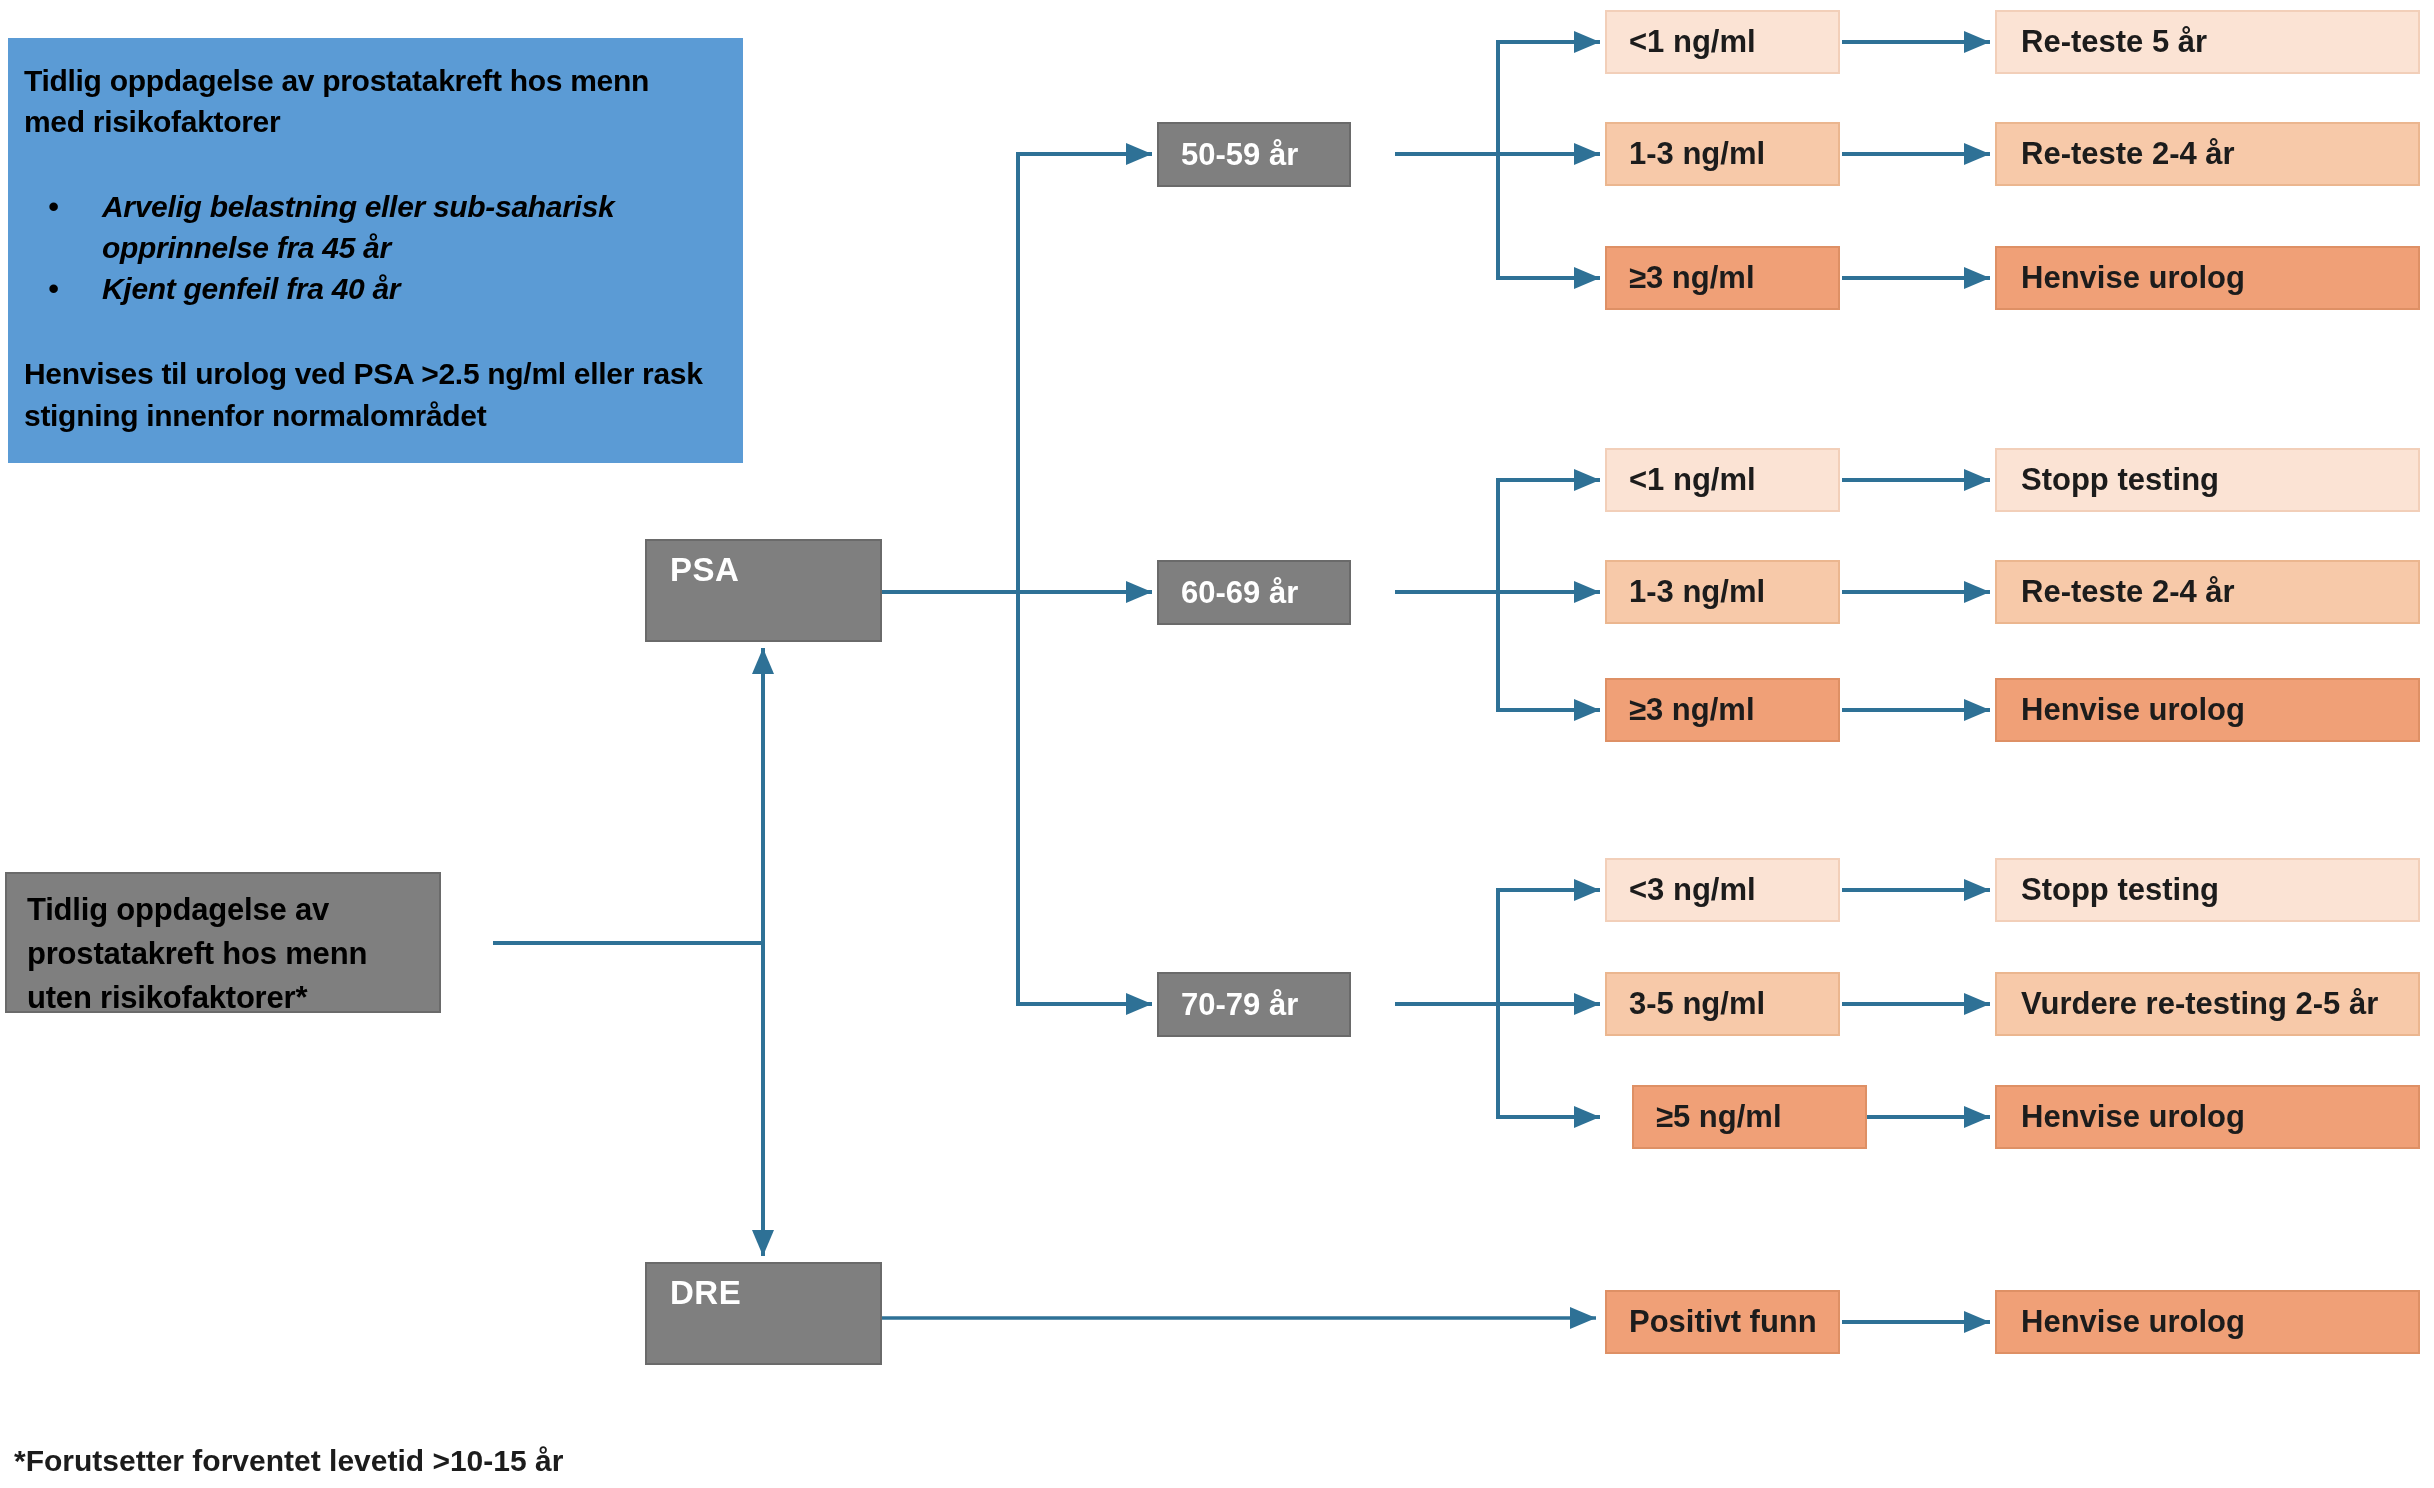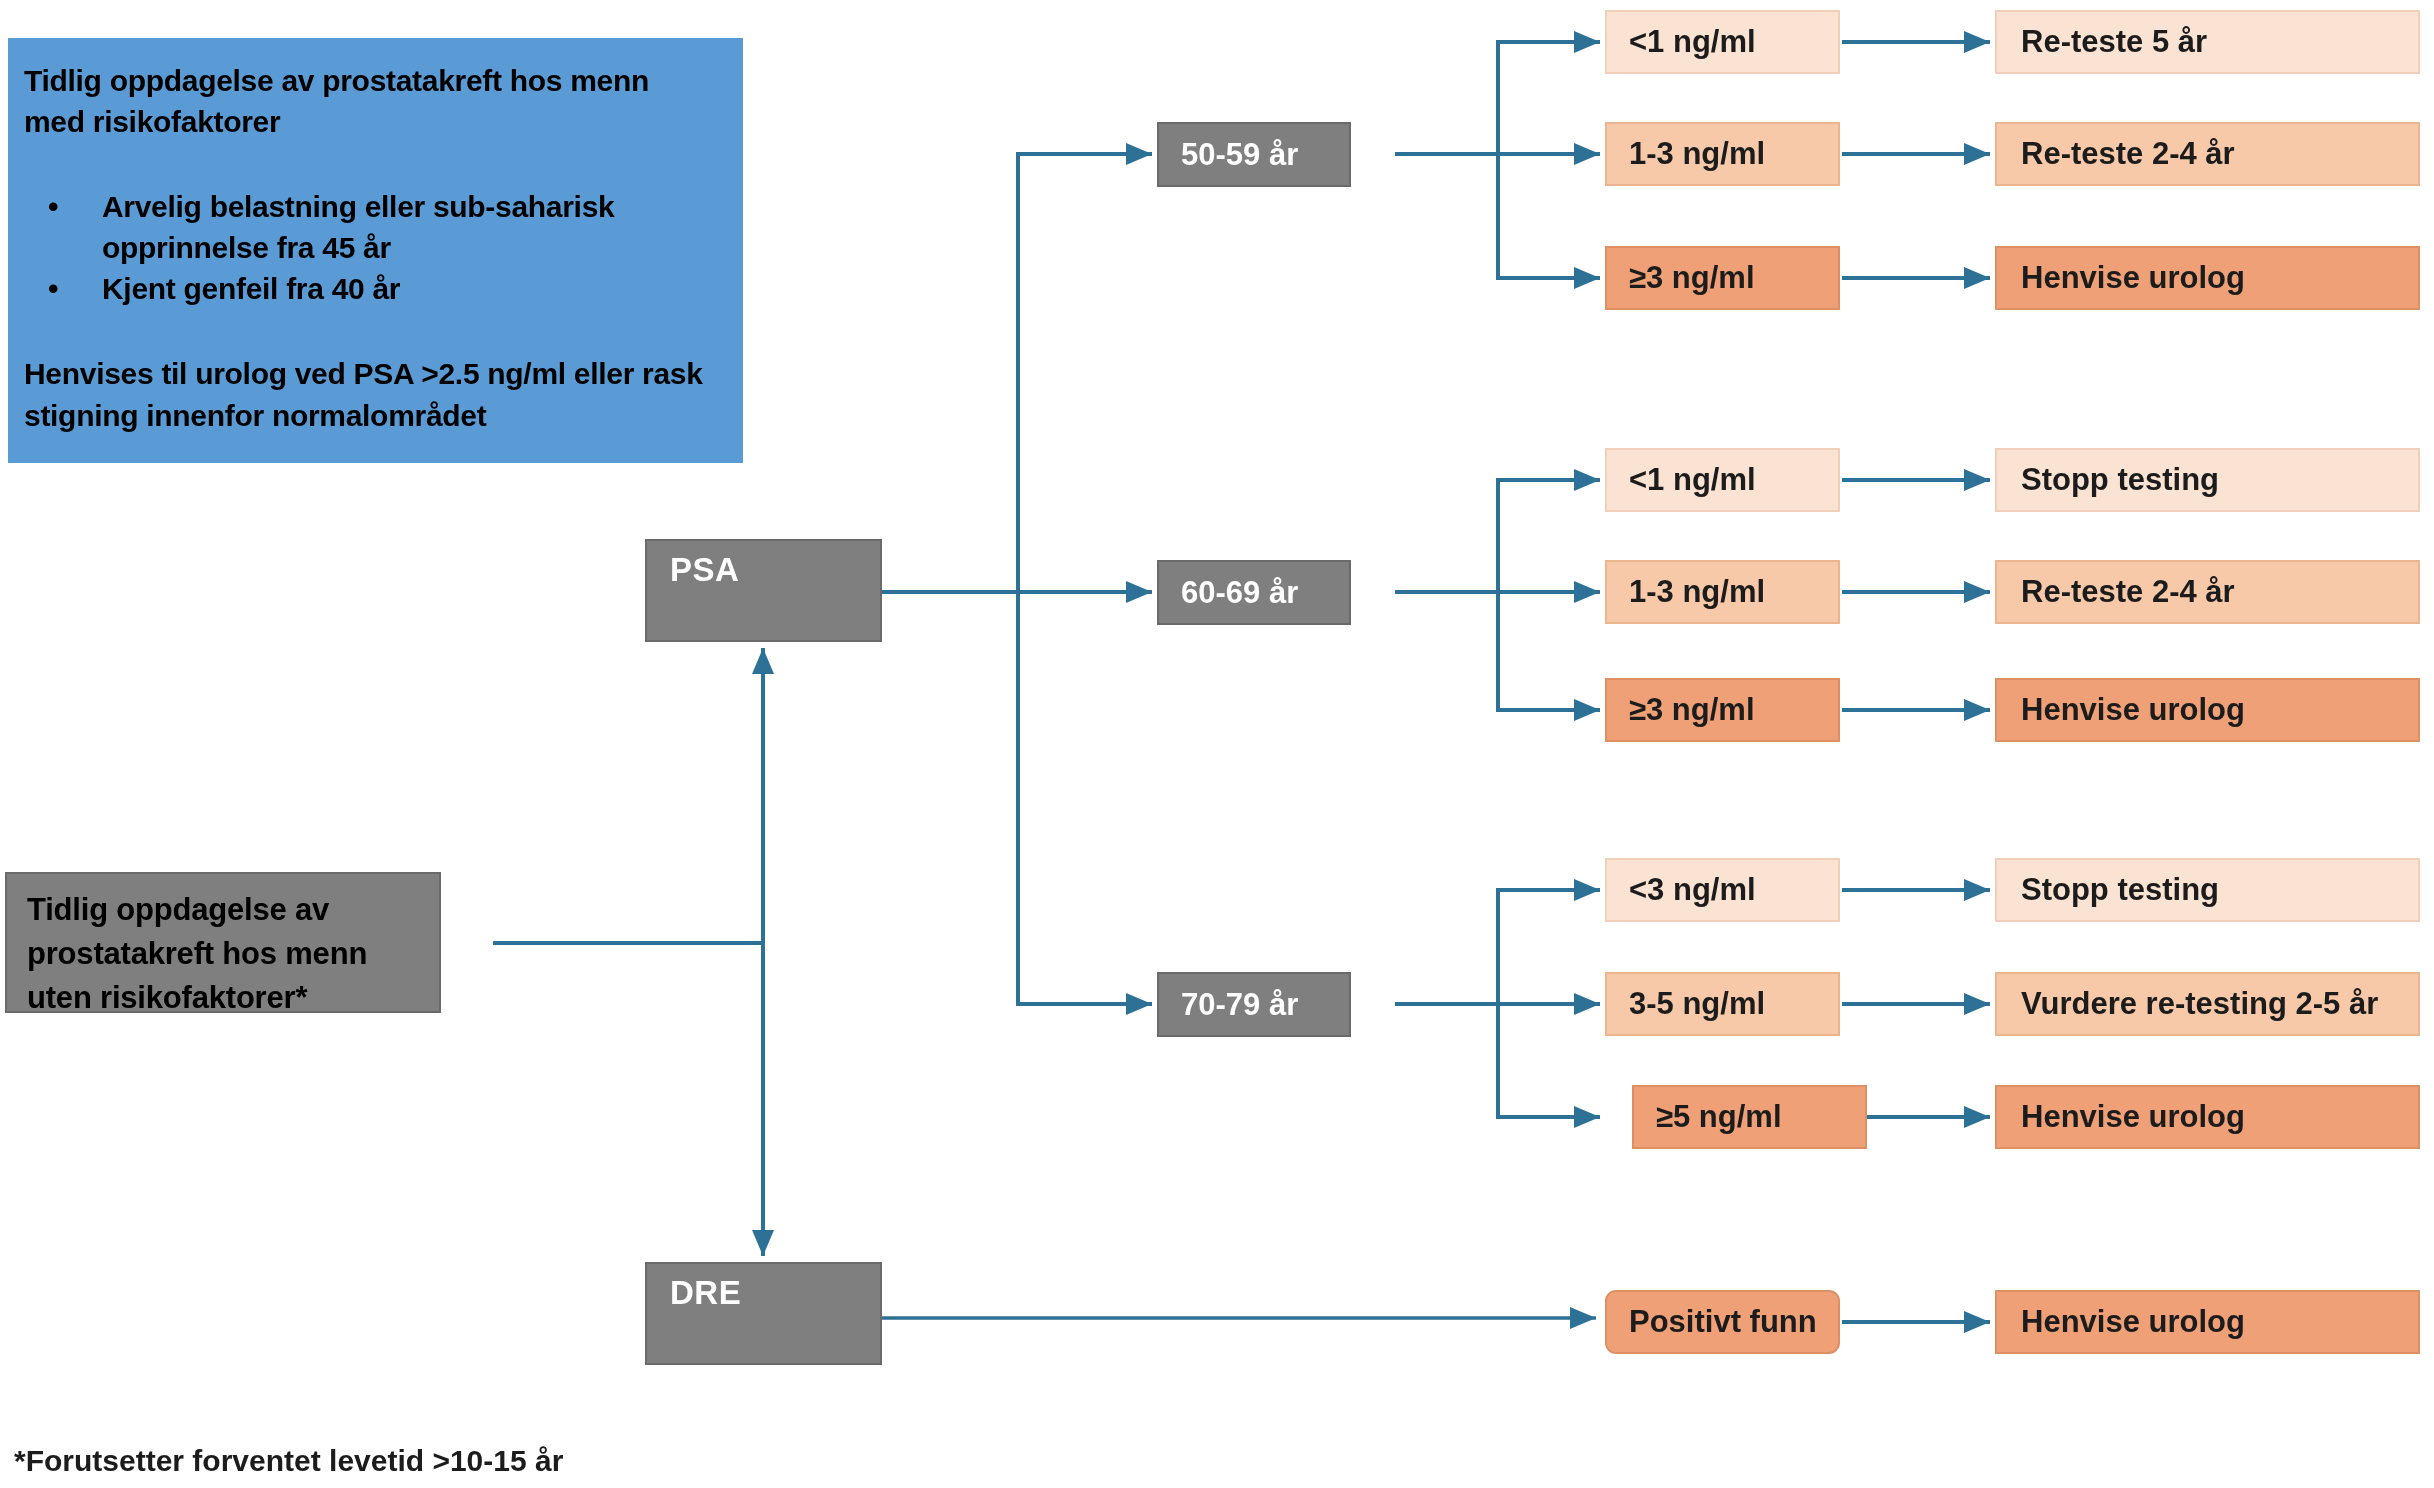--- a/index.html
+++ b/index.html
@@ -29,21 +29,21 @@
   .act-box{width:425px;height:64px;padding-left:24px;font-size:31px;font-weight:700;}
   .lv-light{background:var(--peach-light);border:2px solid #f2cfb9;}
   .lv-mid{background:var(--peach-mid);border:2px solid #ebb68f;}
   .lv-dark{background:var(--peach-dark);border:2px solid #de9065;}
 
   .info-box{position:absolute;left:8px;top:38px;width:735px;height:425px;background:var(--blue);
             color:#000000;font-size:30px;font-weight:700;line-height:1.37;letter-spacing:-0.3px;
             padding:22px 14px 0 16px;}
   .info-title{max-width:650px;}
   .info-bullets{list-style:none;margin-top:44px;}
-  .info-bullets li{position:relative;padding-left:78px;max-width:705px;}
+  .info-bullets li{position:relative;padding-left:78px;max-width:705px;font-style:italic;}
   .info-bullets li::before{content:"\2022";position:absolute;left:24px;top:0;}
   .info-note{margin-top:44px;max-width:705px;}
 
   .start-box{position:absolute;left:5px;top:872px;width:436px;height:141px;background:var(--gray);
              color:#000000;border:2px solid rgba(0,0,0,0.16);font-size:31px;font-weight:700;
              line-height:44px;padding:14px 20px 0 20px;letter-spacing:-0.2px;}
 
   .footnote{position:absolute;left:14px;top:1444px;font-size:30px;font-weight:700;}
 </style>
 </head>
@@ -138,18 +138,18 @@
   <div class="box act-box lv-dark" style="left:1995px;top:678px;">Henvise urolog</div>
 
   <div class="box gray-box age-box" style="left:1157px;top:972px;">70-79 år</div>
   <div class="box val-box lv-light" style="left:1605px;top:858px;">&lt;3 ng/ml</div>
   <div class="box act-box lv-light" style="left:1995px;top:858px;">Stopp testing</div>
   <div class="box val-box lv-mid" style="left:1605px;top:972px;">3-5 ng/ml</div>
   <div class="box act-box lv-mid" style="left:1995px;top:972px;">Vurdere re-testing 2-5 år</div>
   <div class="box val-box lv-dark" style="left:1605px;top:1085px;margin-left:27px;">≥5 ng/ml</div>
   <div class="box act-box lv-dark" style="left:1995px;top:1085px;">Henvise urolog</div>
 
-  <div class="box val-box lv-dark" style="left:1605px;top:1290px;border-radius:11px;">Positivt funn</div>
+  <div class="box val-box lv-dark" style="left:1605px;top:1290px;">Positivt funn</div>
   <div class="box act-box lv-dark" style="left:1995px;top:1290px;">Henvise urolog</div>
 
   <div class="footnote">*Forutsetter forventet levetid &gt;10-15 år</div>
 
 </div>
 
 </body></html>

